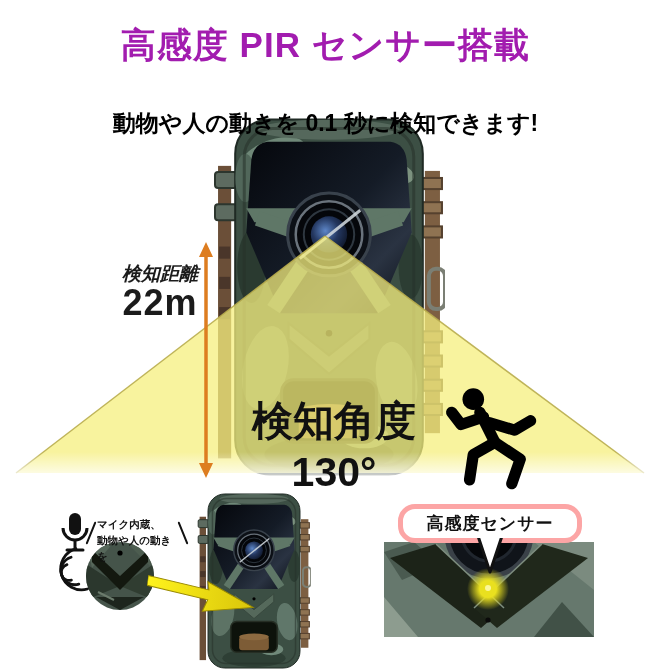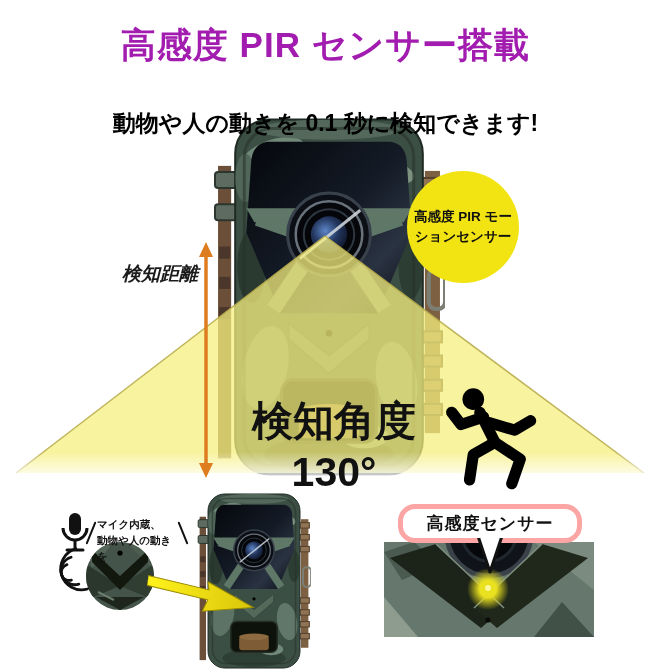--- a/index.html
+++ b/index.html
@@ -138,26 +138,23 @@
   </svg>
 
   <svg class="abs" style="left:194px;top:240px" width="24" height="240" viewBox="0 0 24 240">
     <line x1="12" y1="14" x2="12" y2="226" stroke-width="3.5" stroke="#dd7d20"></line>
     <polygon points="12,2 5,17 19,17" fill="#dd7d20"></polygon>
     <polygon points="12,238 5,223 19,223" fill="#dd7d20"></polygon>
   </svg>
 
   <div class="abs dist">
     <div class="lbl">検知距離</div>
-  </div>
-
-  <div class="abs pir-circle">
-    <span>高感度 PIR モー</span>
-    <span>ションセンサー</span>
-  </div>
+    <div class="val">22m</div>
+  </div>
+
 
   <div class="abs angle">検知角度 130°</div>
 
   <svg class="abs" style="left:441px;top:386px" width="104" height="108" viewBox="0 0 110 115">
     <circle cx="34" cy="14" r="11.5" fill="#000"></circle>
     <g fill="none" stroke="#000" stroke-width="12" stroke-linecap="round" stroke-linejoin="round">
       <path d="M41,28 L57,60"></path>
       <path d="M45,33 L21,41 L11,28"></path>
       <path d="M51,39 L78,47 L95,37"></path>
       <path d="M57,60 L34,73 L30,100"></path>

